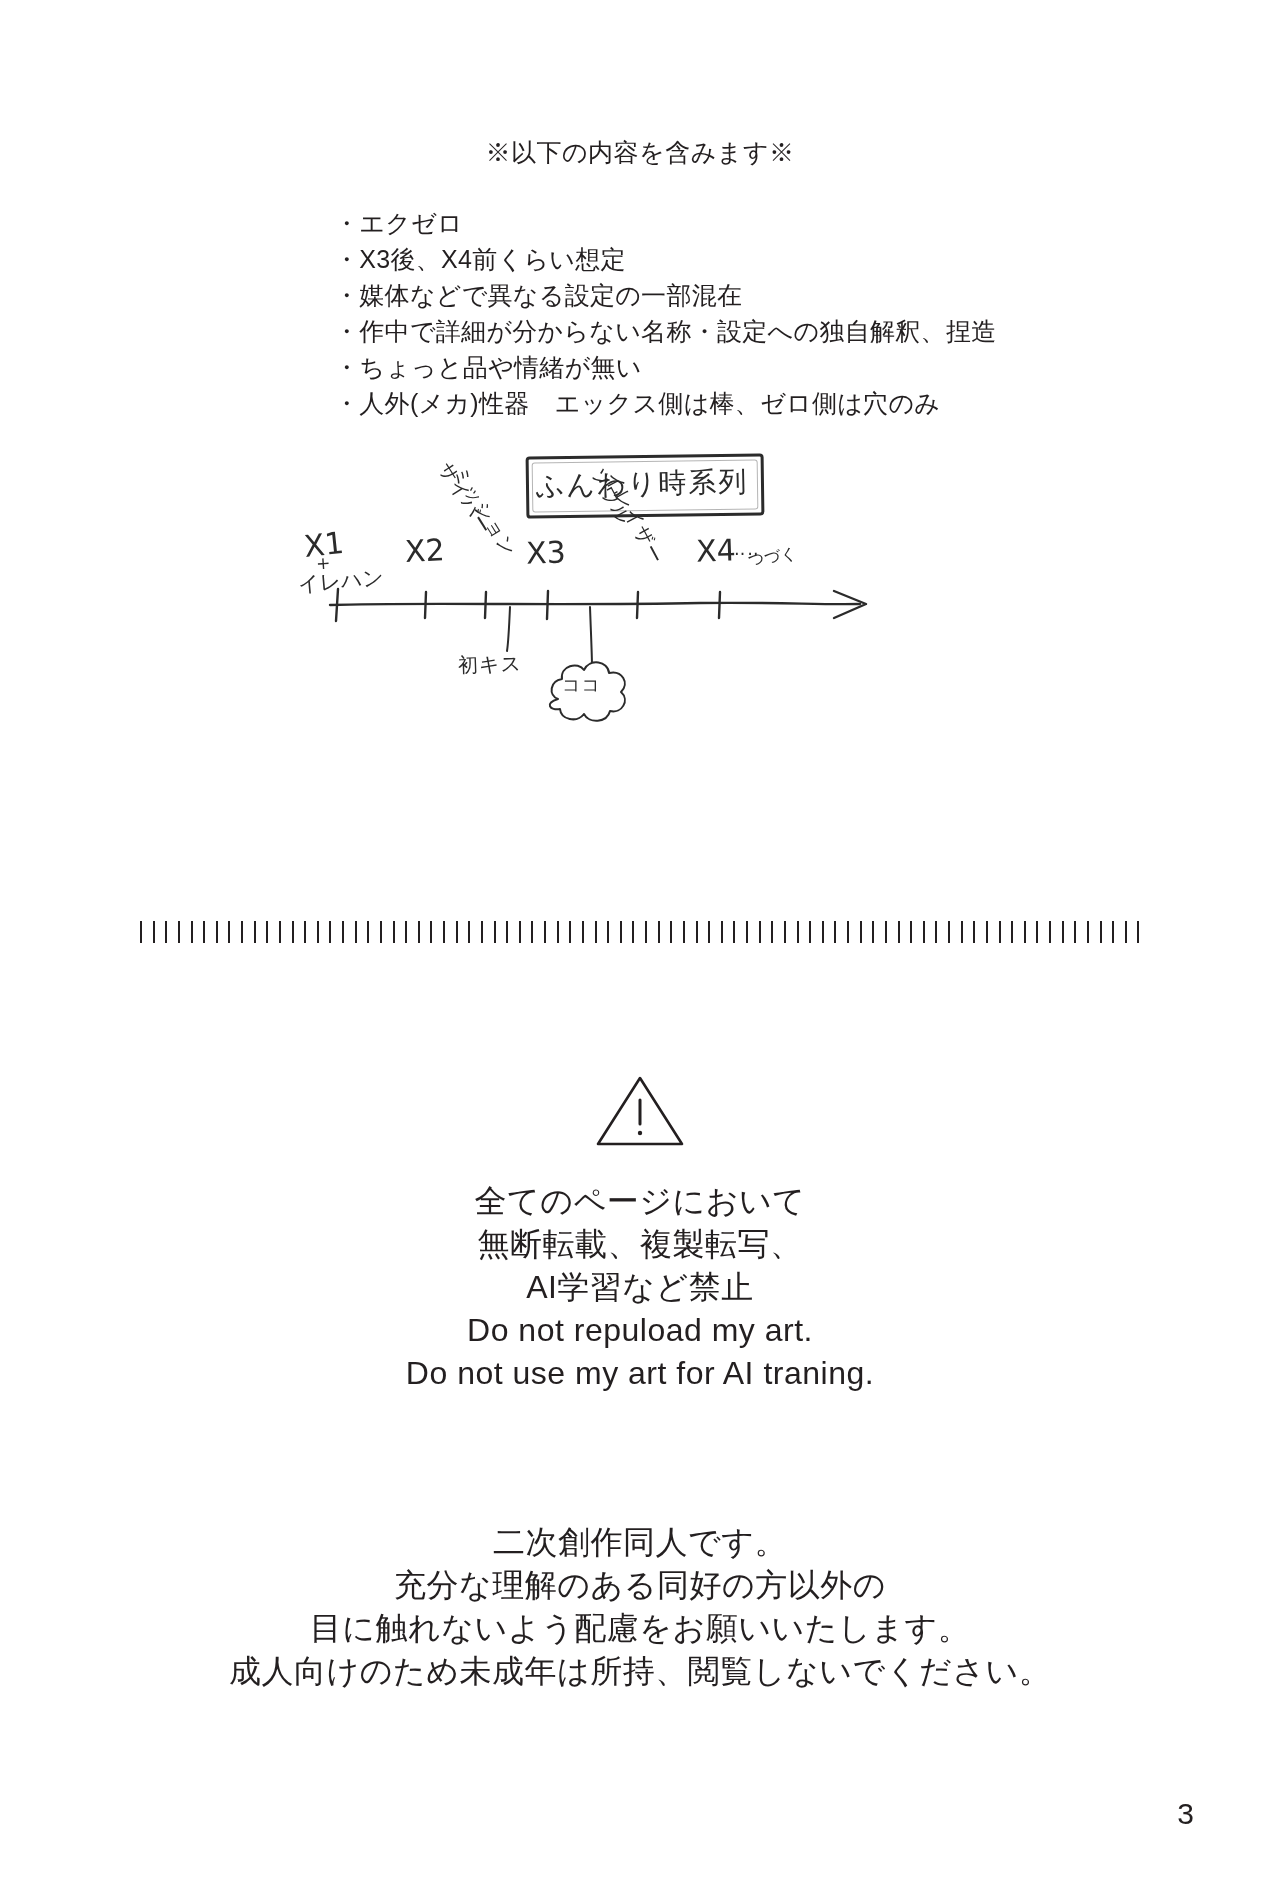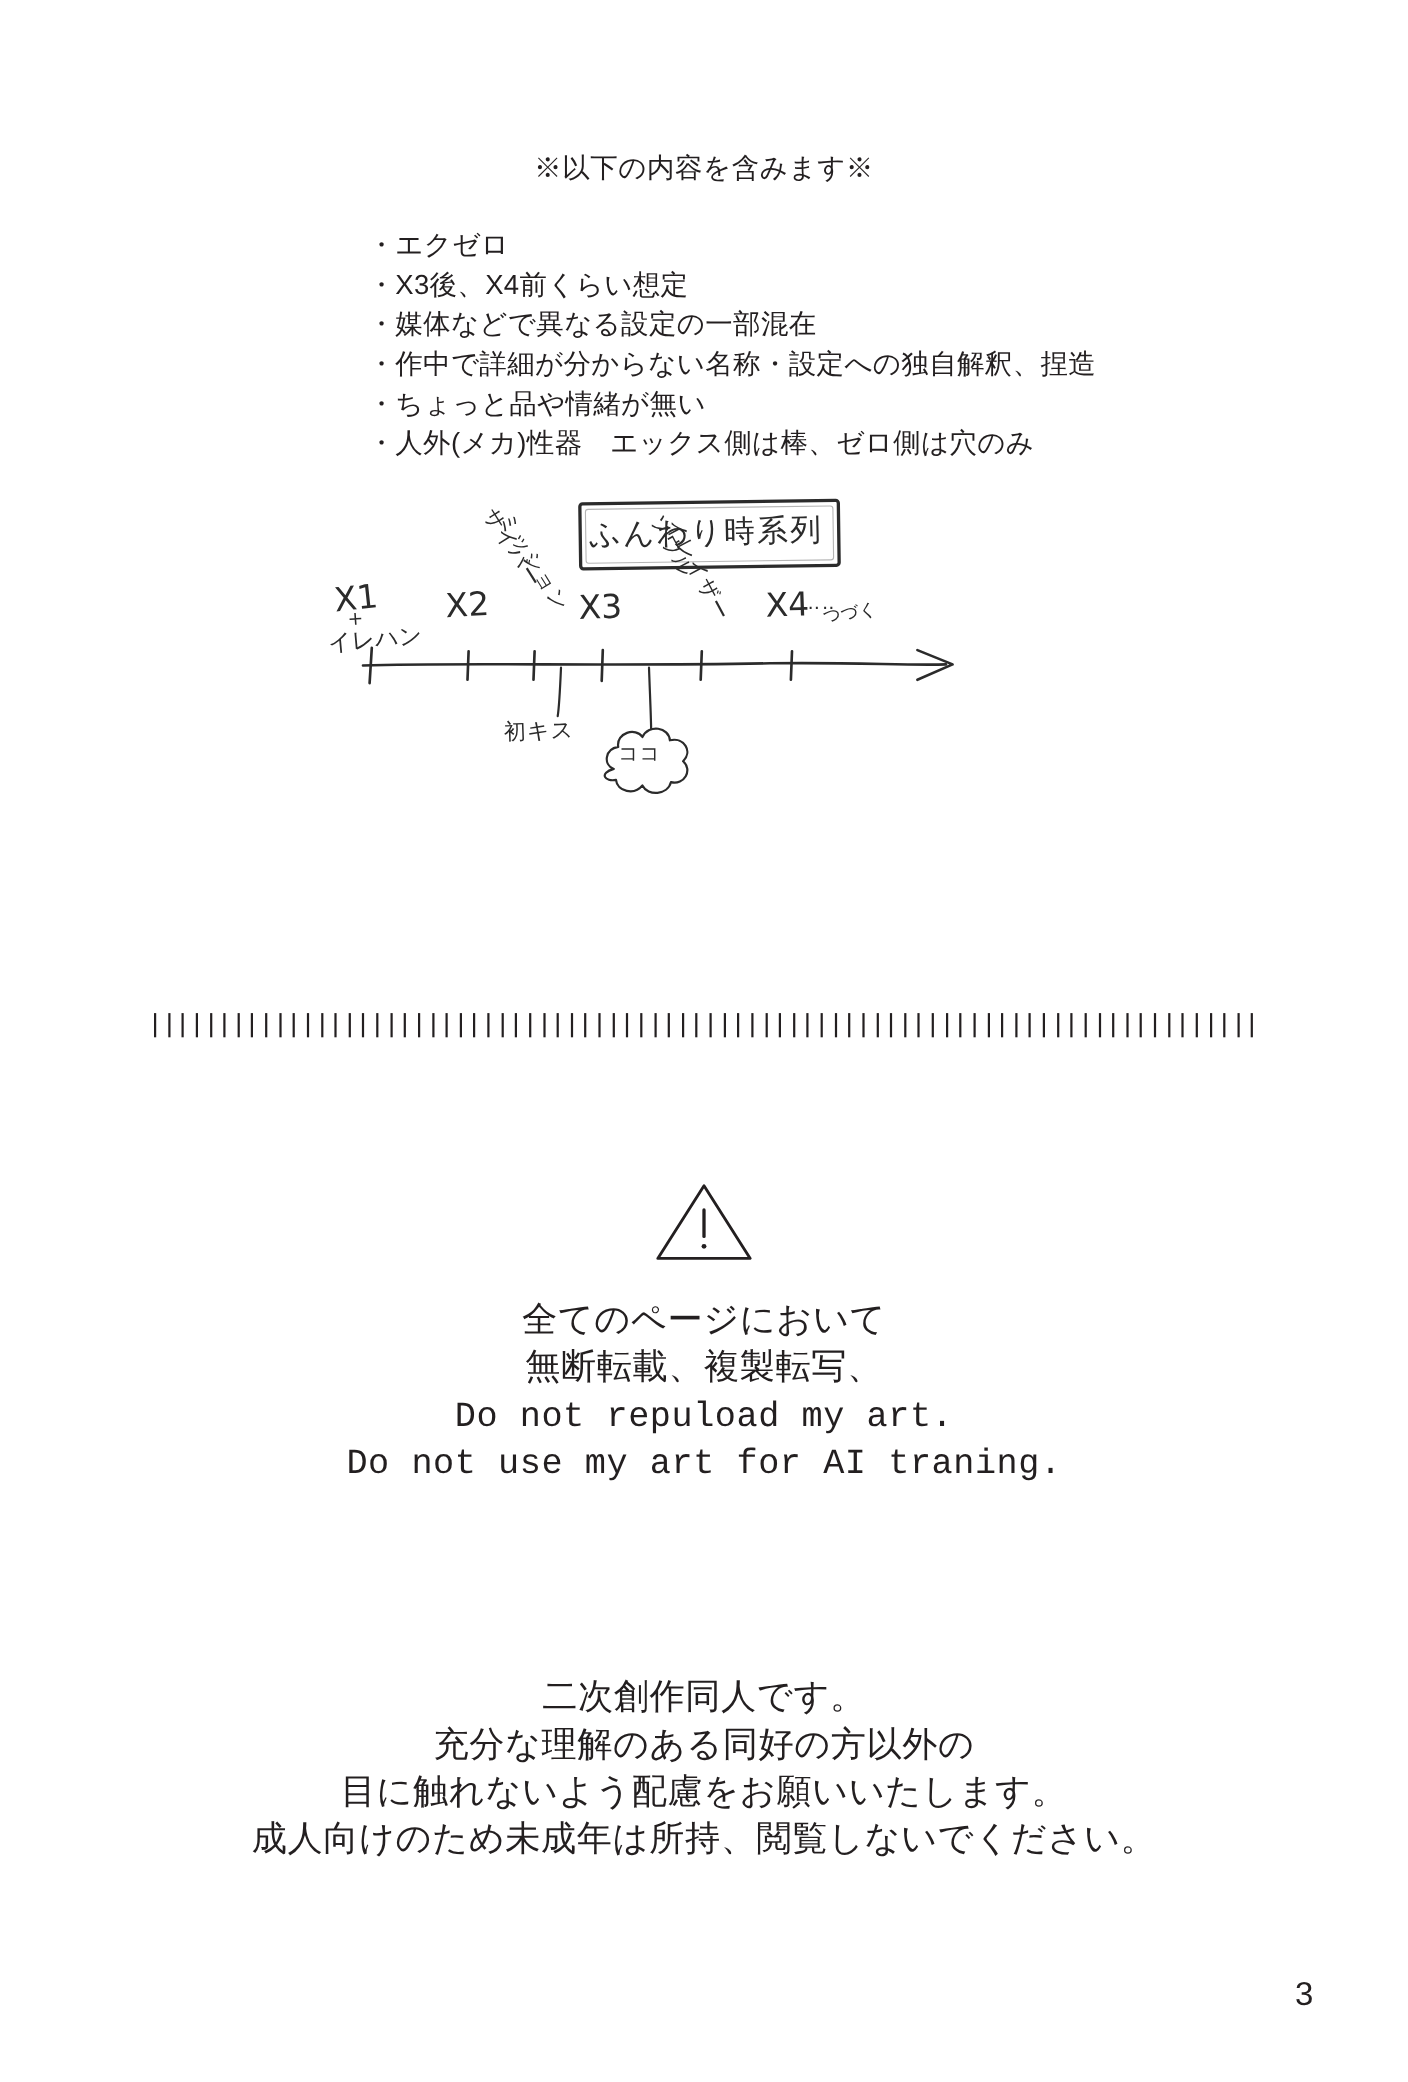--- a/index.html
+++ b/index.html
@@ -217,21 +217,20 @@
   .warn-block {
     position: absolute;
     top: 1180px;
     left: 0;
     width: 1280px;
     text-align: center;
     font-size: 32px;
     line-height: 43px;
     letter-spacing: 0.5px;
     color: #231f20;
-    font-family: Liberation Mono, monospace;
   }
 
   .warn-block-2 {
     position: absolute;
     top: 1480px;
     left: 0;
     width: 1280px;
     text-align: center;
     font-size: 32px;
     line-height: 43px;
@@ -402,20 +401,21 @@
     <svg width="96" height="80" viewBox="0 0 96 80">
       <path d="M48,8 L90,74 L6,74 Z" fill="none" stroke="#231f20" stroke-width="2.6" stroke-linejoin="round" stroke-linecap="round"></path>
       <path d="M48,30 L48,54" stroke="#231f20" stroke-width="3" stroke-linecap="round"></path>
       <circle cx="48" cy="63" r="2.2" fill="#231f20"></circle>
     </svg>
   </div>
 
   <div class="warn-block">
     <div>全てのページにおいて</div>
     <div>無断転載、複製転写、</div>
+    <div>AI学習など禁止</div>
     <div>Do not repuload my art.</div>
     <div>Do not use my art for AI traning.</div>
   </div>
 
   <div class="warn-block-2">
     <div>二次創作同人です。</div>
     <div>充分な理解のある同好の方以外の</div>
     <div>目に触れないよう配慮をお願いいたします。</div>
     <div>成人向けのため未成年は所持、閲覧しないでください。</div>
   </div>

